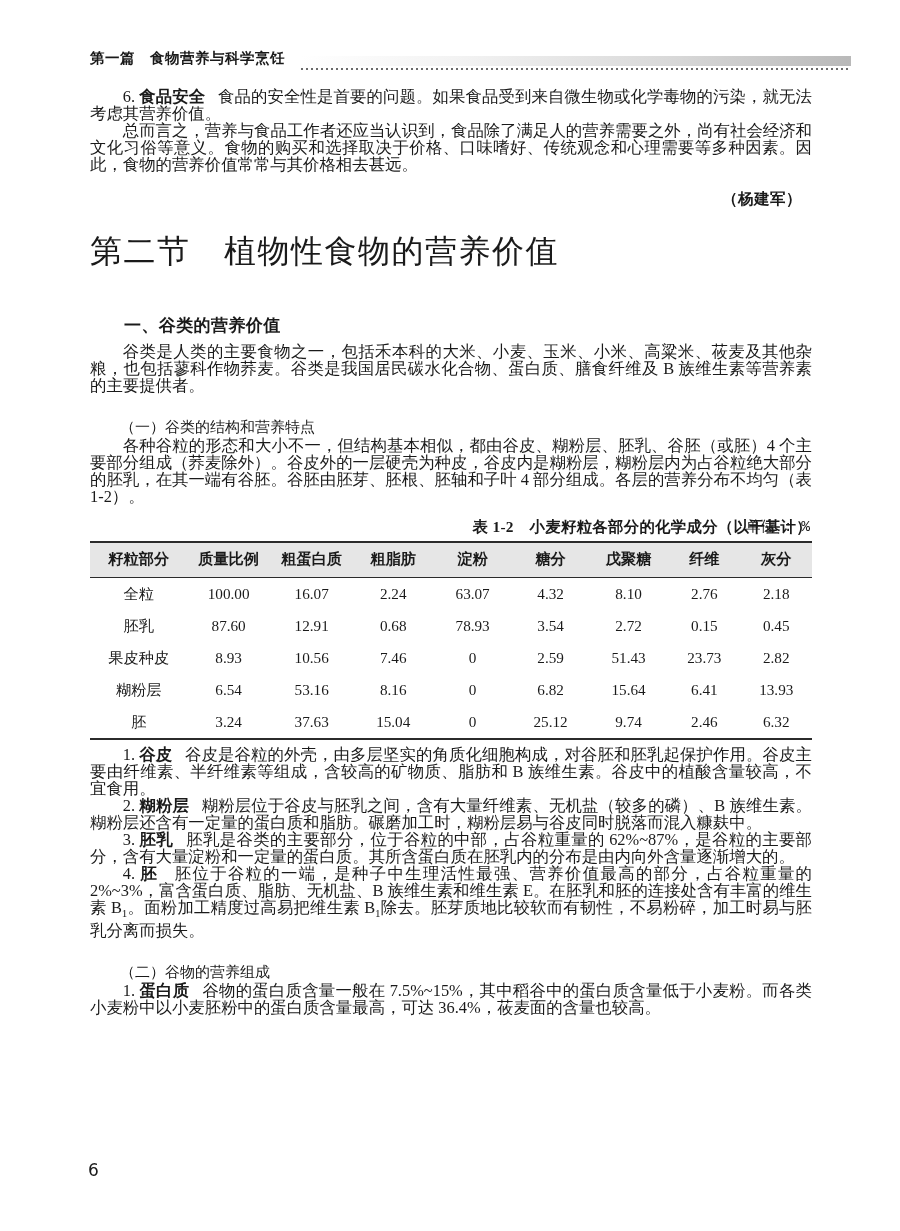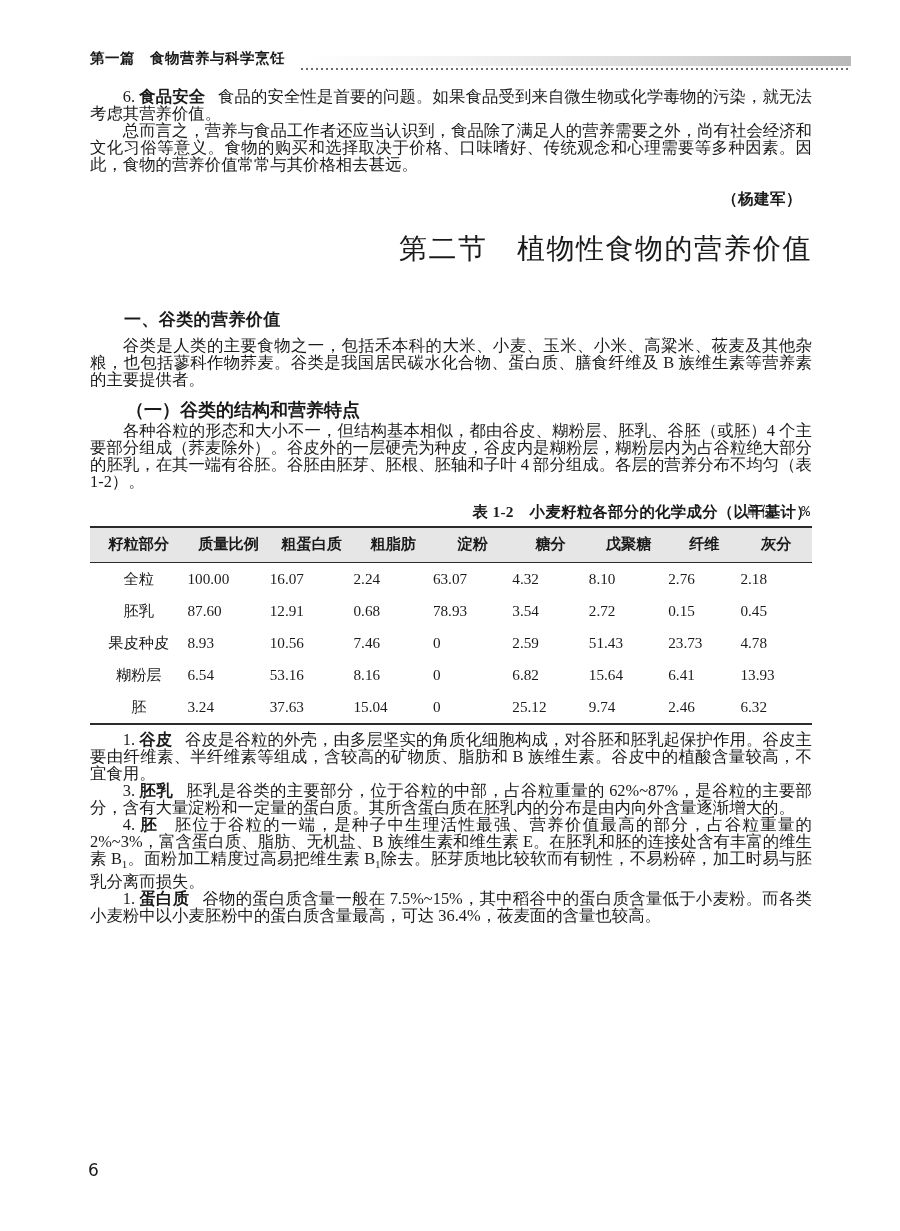--- a/index.html
+++ b/index.html
@@ -80,40 +80,40 @@
     margin: 16px 0 0 0;
     font-size: 15.5px;
     text-align: right;
     padding-right: 10px;
     font-weight: bold;
     letter-spacing: 0.5px;
   }
 
   h2.section-title {
     margin: 20px 0 0 0;
-    font-size: 28px;
+    font-size: 32px;
     font-weight: normal;
-    text-align: right;
+    text-align: left;
     letter-spacing: 1.5px;
     font-family: "DejaVu Sans", "Liberation Sans", sans-serif;
     color: #1a1a1a;
   }
 
   h3.sub-head {
     margin: 40px 0 6px 0;
     font-size: 17px;
     font-weight: bold;
     text-indent: 2em;
     font-family: "DejaVu Sans", "Liberation Sans", sans-serif;
     letter-spacing: 0.4px;
   }
   h4.subsub-head {
-    margin: 10px 0 0 0;
-    font-size: 18px;
-    font-weight: bold;
+    margin: 24px 0 0 0;
+    font-size: 15px;
+    font-weight: normal;
     text-indent: 2em;
     font-family: "DejaVu Sans", "Liberation Sans", sans-serif;
   }
 
   
   .table-block {
     margin: 12px 0 6px 0;
   }
   .table-caption-row {
     position: relative;
@@ -141,21 +141,21 @@
   }
   table.data thead th {
     background: #e6e6e6;
     font-weight: bold;
     padding: 6px 0 7px 0;
     border-top: 2.2px solid #2b2b2b;
     border-bottom: 1px solid #2b2b2b;
     white-space: nowrap;
   }
   table.data tbody td {
-    text-align: left;
+    text-align: center;
     padding: 5.5px 0 5.5px 0;
     white-space: nowrap;
   }
   table.data tbody tr:last-child td {
     border-bottom: 2.2px solid #2b2b2b;
   }
   table.data td.rowhead { text-align: center; }
 
   
   table.data col.c0 { width: 13.5%; }
@@ -262,21 +262,21 @@
           </tr>
           <tr>
             <td class="rowhead">果皮种皮</td>
             <td>8.93</td>
             <td>10.56</td>
             <td>7.46</td>
             <td>0</td>
             <td>2.59</td>
             <td>51.43</td>
             <td>23.73</td>
-            <td>4.78</td>
+            <td>2.82</td>
           </tr>
           <tr>
             <td class="rowhead">糊粉层</td>
             <td>6.54</td>
             <td>53.16</td>
             <td>8.16</td>
             <td>0</td>
             <td>6.82</td>
             <td>15.64</td>
             <td>6.41</td>
@@ -292,25 +292,27 @@
             <td>9.74</td>
             <td>2.46</td>
             <td>6.32</td>
           </tr>
         </tbody>
       </table>
     </div>
 
     <p class="para"><span>1.</span><span class="gap-s">&nbsp;</span><span class="b">谷皮</span><span class="gap-s">&nbsp;&nbsp;&nbsp;</span><span>谷皮是谷粒的外壳，由多层坚实的角质化细胞构成，对谷胚和胚乳起保护作用。谷皮主要由纤维素、半纤维素等组成，含较高的矿物质、脂肪和 B 族维生素。谷皮中的植酸含量较高，不宜食用。</span></p>
 
+    <p class="para"><span>2.</span><span class="gap-s">&nbsp;</span><span class="b">糊粉层</span><span class="gap-s">&nbsp;&nbsp;&nbsp;</span><span>糊粉层位于谷皮与胚乳之间，含有大量纤维素、无机盐（较多的磷）、B 族维生素。糊粉层还含有一定量的蛋白质和脂肪。碾磨加工时，糊粉层易与谷皮同时脱落而混入糠麸中。</span></p>
 
     <p class="para"><span>3.</span><span class="gap-s">&nbsp;</span><span class="b">胚乳</span><span class="gap-s">&nbsp;&nbsp;&nbsp;</span><span>胚乳是谷类的主要部分，位于谷粒的中部，占谷粒重量的 62%~87%，是谷粒的主要部分，含有大量淀粉和一定量的蛋白质。其所含蛋白质在胚乳内的分布是由内向外含量逐渐增大的。</span></p>
 
     <p class="para"><span>4.</span><span class="gap-s">&nbsp;</span><span class="b">胚</span><span class="gap-s">&nbsp;&nbsp;&nbsp;</span><span>胚位于谷粒的一端，是种子中生理活性最强、营养价值最高的部分，占谷粒重量的 2%~3%，富含蛋白质、脂肪、无机盐、B 族维生素和维生素 E。在胚乳和胚的连接处含有丰富的维生素 B</span><span class="sub">1</span><span>。面粉加工精度过高易把维生素 B</span><span class="sub">1</span><span>除去。胚芽质地比较软而有韧性，不易粉碎，加工时易与胚乳分离而损失。</span></p>
 
+    <h4 class="subsub-head">（二）谷物的营养组成</h4>
 
     <p class="para"><span>1.</span><span class="gap-s">&nbsp;</span><span class="b">蛋白质</span><span class="gap-s">&nbsp;&nbsp;&nbsp;</span><span>谷物的蛋白质含量一般在 7.5%~15%，其中稻谷中的蛋白质含量低于小麦粉。而各类小麦粉中以小麦胚粉中的蛋白质含量最高，可达 36.4%，莜麦面的含量也较高。</span></p>
 
   </div>
 
   <div class="page-number">6</div>
 
 </div>
 
 </body></html>

